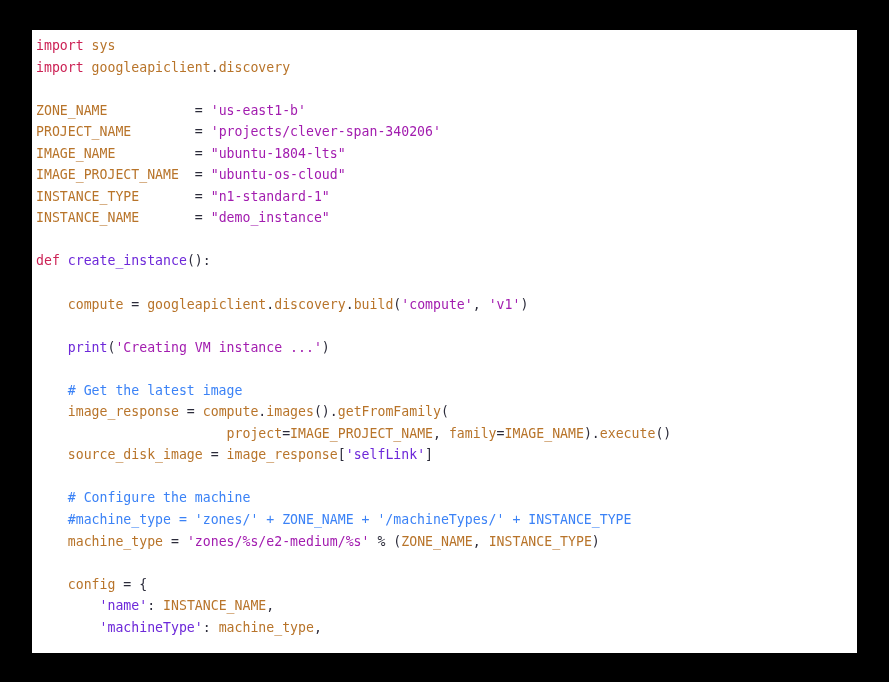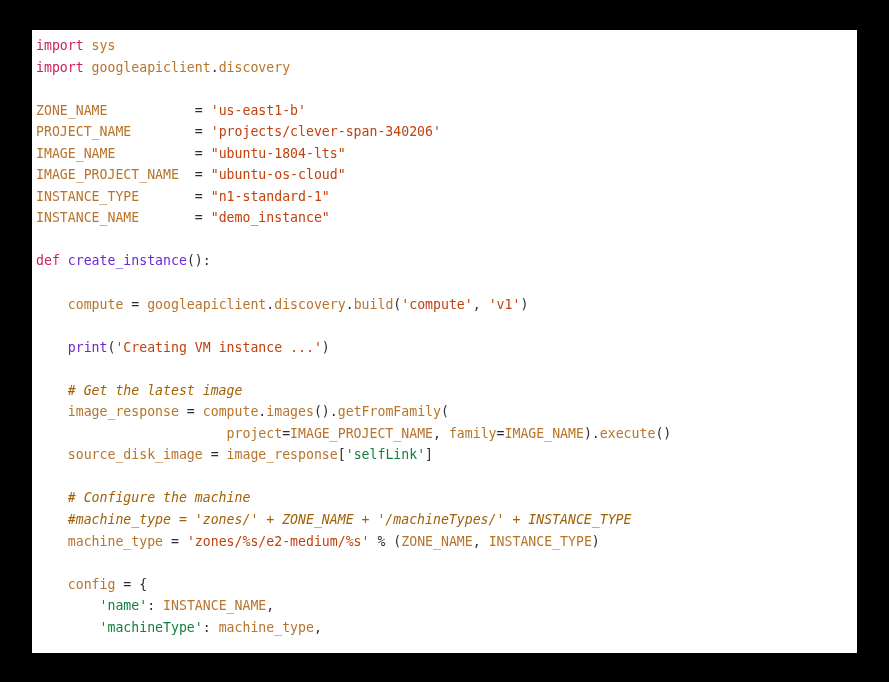--- a/index.html
+++ b/index.html
@@ -33,24 +33,24 @@
     font-family: "DejaVu Sans Mono", "Liberation Mono", monospace;
     font-size: 13.2px;
     line-height: 21.55px;
     letter-spacing: 0px;
     color: #2b2b3a;
   }
   .ln { display: block; height: 21.55px; }
   
   .kw   { color: #cc2255; }            
   .name { color: #b8742a; }            
-  .str  { color: #c2410c; }            
-  .key  { color: #15803d; }            
+  .str  { color: #a21caf; }            
+  .key  { color: #6d28d9; }            
   .fn   { color: #6d28d9; }            
-  .cmt  { color: #a16207; font-style: italic; }            
+  .cmt  { color: #3b82f6; }            
   .op   { color: #2b2b3a; }            
 </style>
 </head>
 <body>
 
 <div id="screen">
   <div id="code-panel">
     <div id="code-block"><div class="ln"><span class="kw">import</span><span class="op"> </span><span class="name">sys</span></div><div class="ln"><span class="kw">import</span><span class="op"> </span><span class="name">googleapiclient</span><span class="op">.</span><span class="name">discovery</span></div><div class="ln">&nbsp;</div><div class="ln"><span class="name">ZONE_NAME</span><span class="op">           = </span><span class="str">'us-east1-b'</span></div><div class="ln"><span class="name">PROJECT_NAME</span><span class="op">        = </span><span class="str">'projects/clever-span-340206'</span></div><div class="ln"><span class="name">IMAGE_NAME</span><span class="op">          = </span><span class="str">"ubuntu-1804-lts"</span></div><div class="ln"><span class="name">IMAGE_PROJECT_NAME</span><span class="op">  = </span><span class="str">"ubuntu-os-cloud"</span></div><div class="ln"><span class="name">INSTANCE_TYPE</span><span class="op">       = </span><span class="str">"n1-standard-1"</span></div><div class="ln"><span class="name">INSTANCE_NAME</span><span class="op">       = </span><span class="str">"demo_instance"</span></div><div class="ln">&nbsp;</div><div class="ln"><span class="kw">def</span><span class="op"> </span><span class="fn">create_instance</span><span class="op">():</span></div><div class="ln">&nbsp;</div><div class="ln"><span class="op">    </span><span class="name">compute</span><span class="op"> = </span><span class="name">googleapiclient</span><span class="op">.</span><span class="name">discovery</span><span class="op">.</span><span class="name">build</span><span class="op">(</span><span class="str">'compute'</span><span class="op">, </span><span class="str">'v1'</span><span class="op">)</span></div><div class="ln">&nbsp;</div><div class="ln"><span class="op">    </span><span class="fn">print</span><span class="op">(</span><span class="str">'Creating VM instance ...'</span><span class="op">)</span></div><div class="ln">&nbsp;</div><div class="ln">    <span class="cmt"># Get the latest image</span></div><div class="ln"><span class="op">    </span><span class="name">image_response</span><span class="op"> = </span><span class="name">compute</span><span class="op">.</span><span class="name">images</span><span class="op">().</span><span class="name">getFromFamily</span><span class="op">(</span></div><div class="ln"><span class="op">                        </span><span class="name">project</span><span class="op">=</span><span class="name">IMAGE_PROJECT_NAME</span><span class="op">, </span><span class="name">family</span><span class="op">=</span><span class="name">IMAGE_NAME</span><span class="op">).</span><span class="name">execute</span><span class="op">()</span></div><div class="ln"><span class="op">    </span><span class="name">source_disk_image</span><span class="op"> = </span><span class="name">image_response</span><span class="op">[</span><span class="key">'selfLink'</span><span class="op">]</span></div><div class="ln">&nbsp;</div><div class="ln">    <span class="cmt"># Configure the machine</span></div><div class="ln">    <span class="cmt">#machine_type = 'zones/' + ZONE_NAME + '/machineTypes/' + INSTANCE_TYPE</span></div><div class="ln"><span class="op">    </span><span class="name">machine_type</span><span class="op"> = </span><span class="str">'zones/%s/e2-medium/%s'</span><span class="op"> % (</span><span class="name">ZONE_NAME</span><span class="op">, </span><span class="name">INSTANCE_TYPE</span><span class="op">)</span></div><div class="ln">&nbsp;</div><div class="ln"><span class="op">    </span><span class="name">config</span><span class="op"> = {</span></div><div class="ln"><span class="op">        </span><span class="key">'name'</span><span class="op">: </span><span class="name">INSTANCE_NAME</span><span class="op">,</span></div><div class="ln"><span class="op">        </span><span class="key">'machineType'</span><span class="op">: </span><span class="name">machine_type</span><span class="op">,</span></div></div>
   </div>
 </div>

